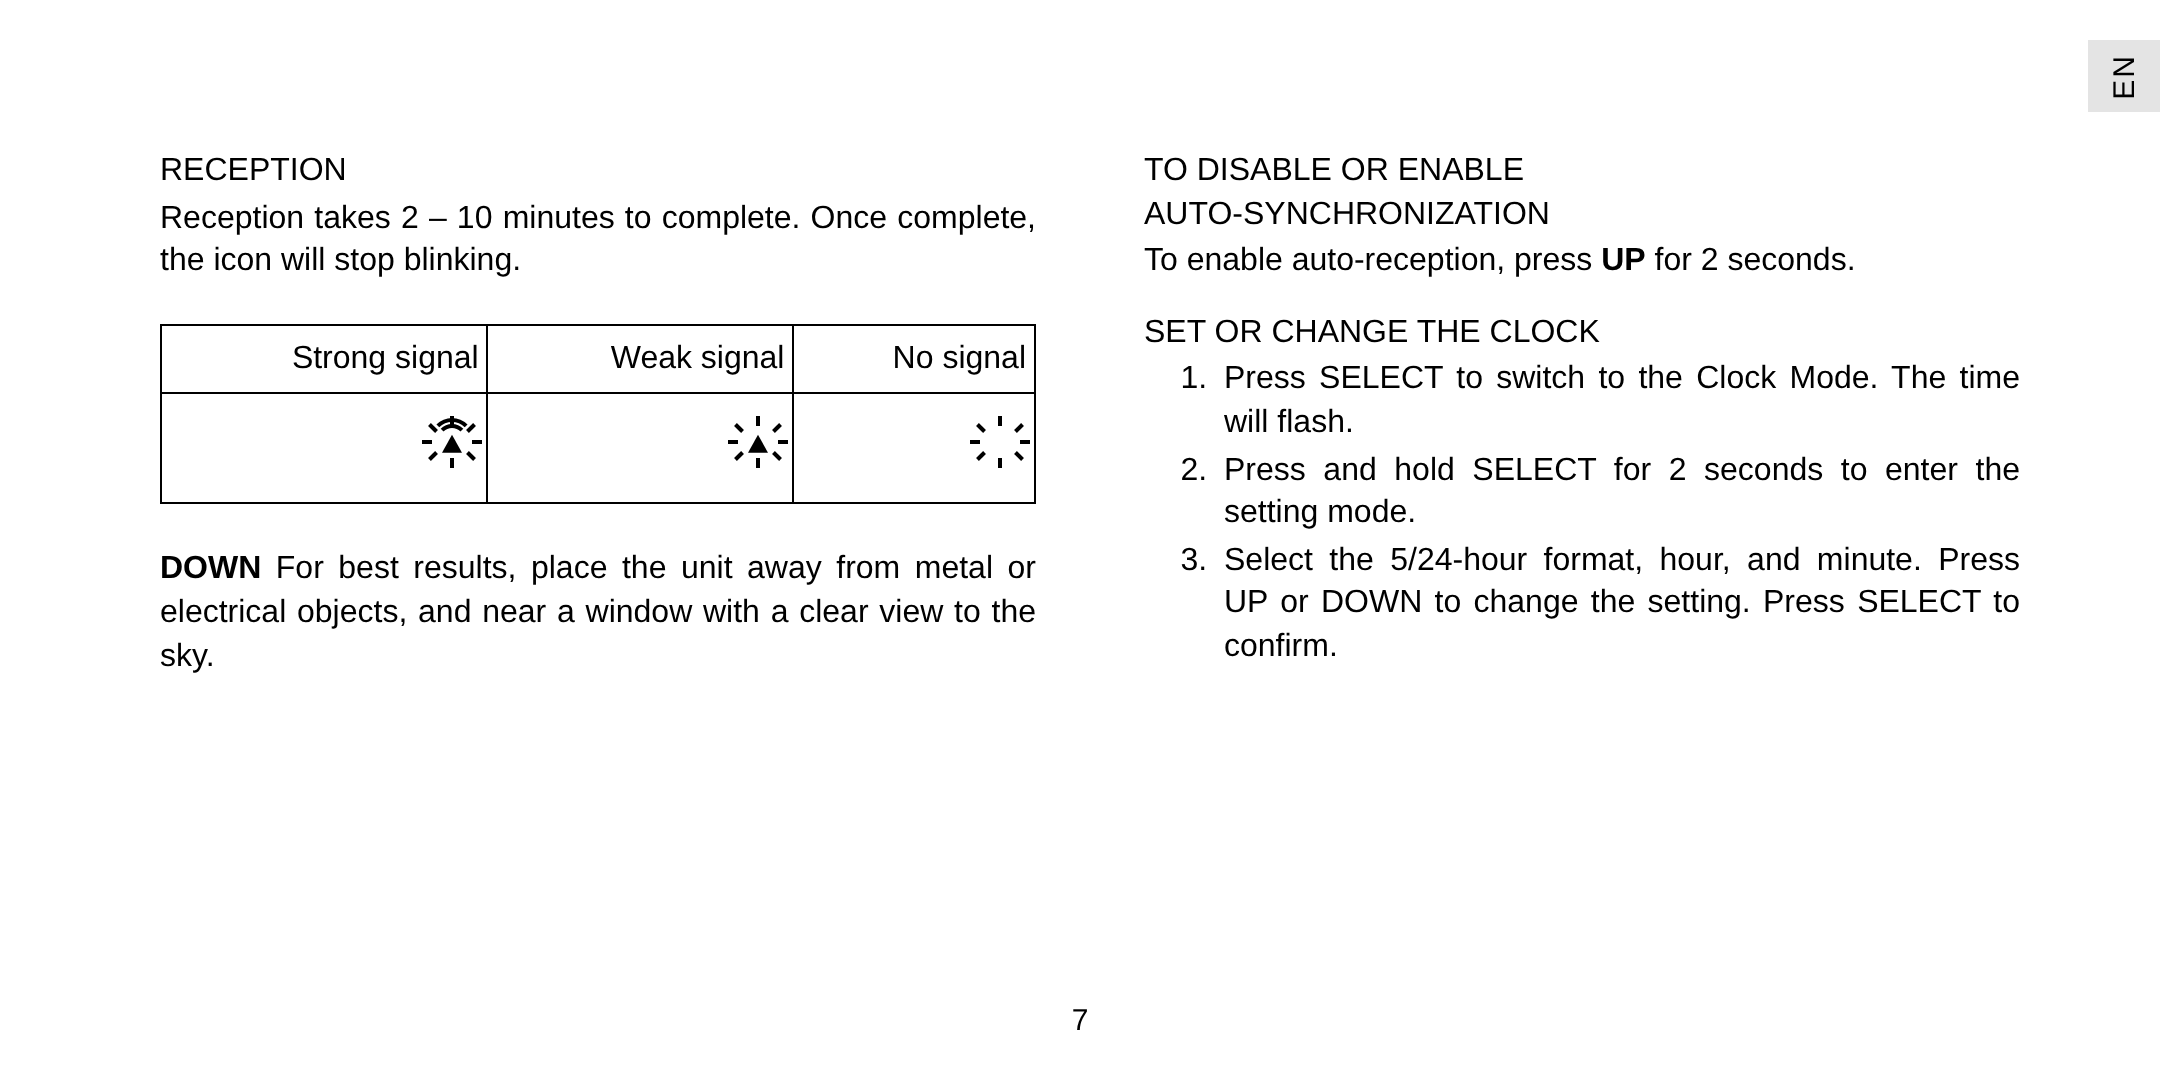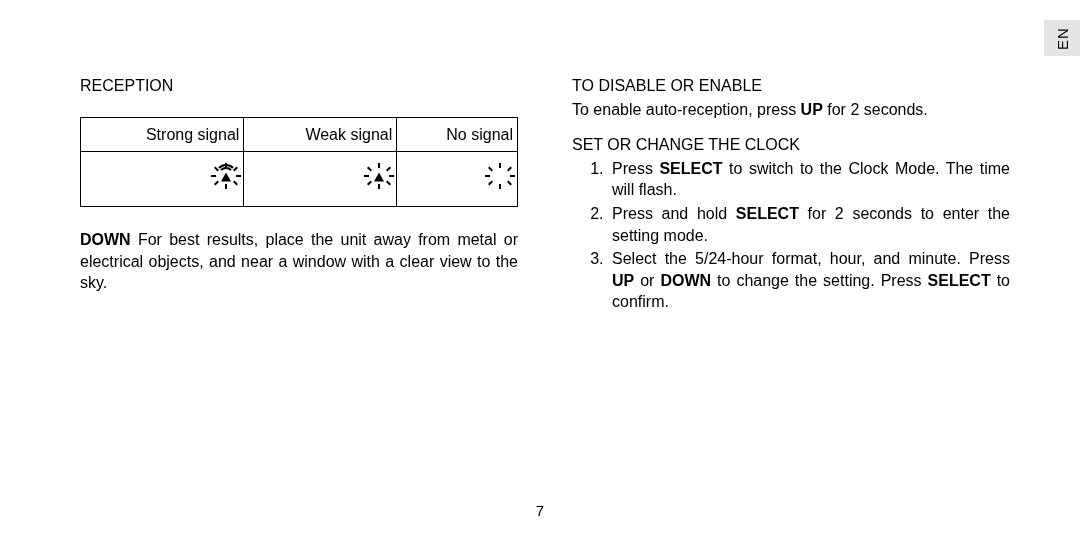--- a/index.html
+++ b/index.html
@@ -98,21 +98,21 @@
   
   ol.steps {
     margin: 0;
     padding-left: 36px;
   }
   ol.steps li {
     padding-left: 4px;
     margin-bottom: 2px;
     text-align: justify;
   }
-  ol.steps li .segment b { font-weight: bold; }
+  ol.steps li .segment b { font-weight: normal; }
 
   .lang-tab {
     position: absolute;
     top: 20px;
     right: 0;
     width: 36px;
     height: 36px;
     background: #e4e4e4;
     display: flex;
     align-items: center;
@@ -132,20 +132,21 @@
   }
   .bold { font-weight: bold; }
 </style>
 </head>
 <body>
 
 <div class="page">
 
   <div class="col">
     <div class="heading">RECEPTION</div>
+    <p class="justify">Reception takes 2 – 10 minutes to complete.  Once complete, the icon will stop blinking.</p>
 
     <table class="signal">
       <tbody>
           <tr>
         <td>Strong signal</td>
         <td>Weak signal</td>
         <td>No signal</td>
       </tr>
       <tr>
         <td class="iconcell">
@@ -180,20 +181,21 @@
       </table>
 
     <p class="justify">
       <span class="note-label">DOWN</span><span>  For best results, place the unit away from metal or electrical objects, and near a window with a clear view to the sky.</span>
     </p>
   </div>
 
   <div class="col col-right">
     <div class="heading">
       <span>TO DISABLE OR ENABLE</span><br>
+      <span>AUTO-SYNCHRONIZATION</span>
     </div>
     <p>
       <span>To enable auto-reception, press </span><span class="bold">UP</span><span> for 2 seconds.</span>
     </p>
 
     <div class="heading">SET OR CHANGE THE CLOCK</div>
     <ol class="steps">
       <li>
         <span class="segment"><span>Press </span><b>SELECT</b><span> to switch to the Clock Mode.  The time will flash.</span></span>
       </li>

